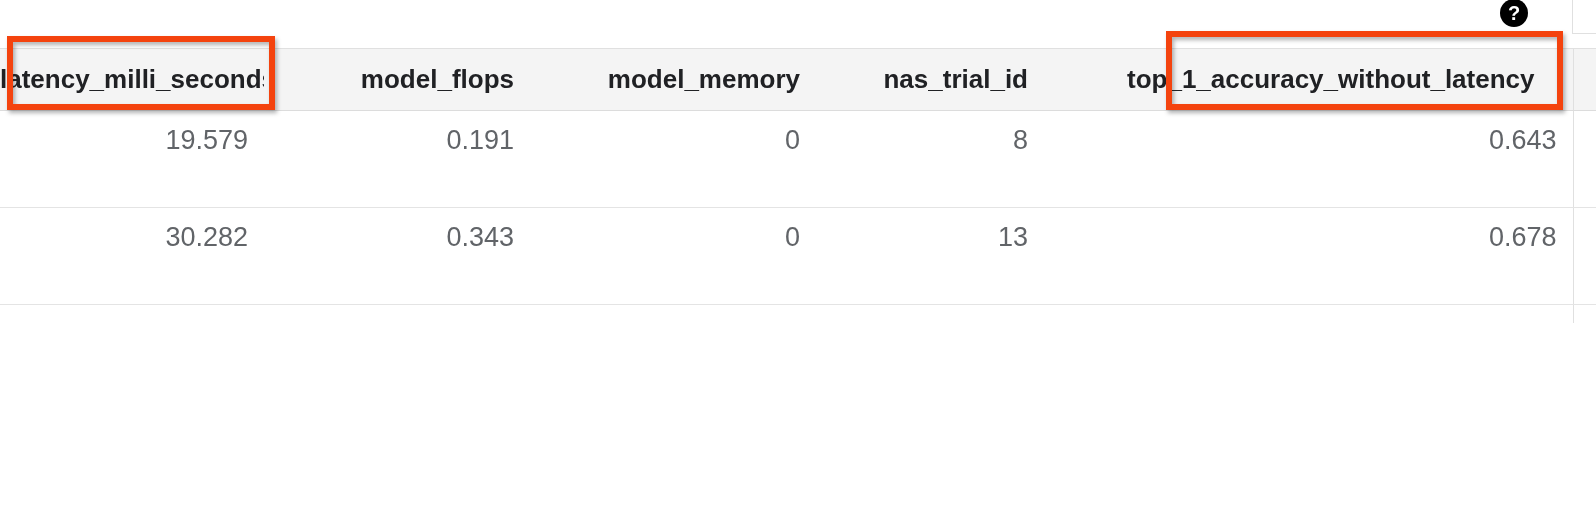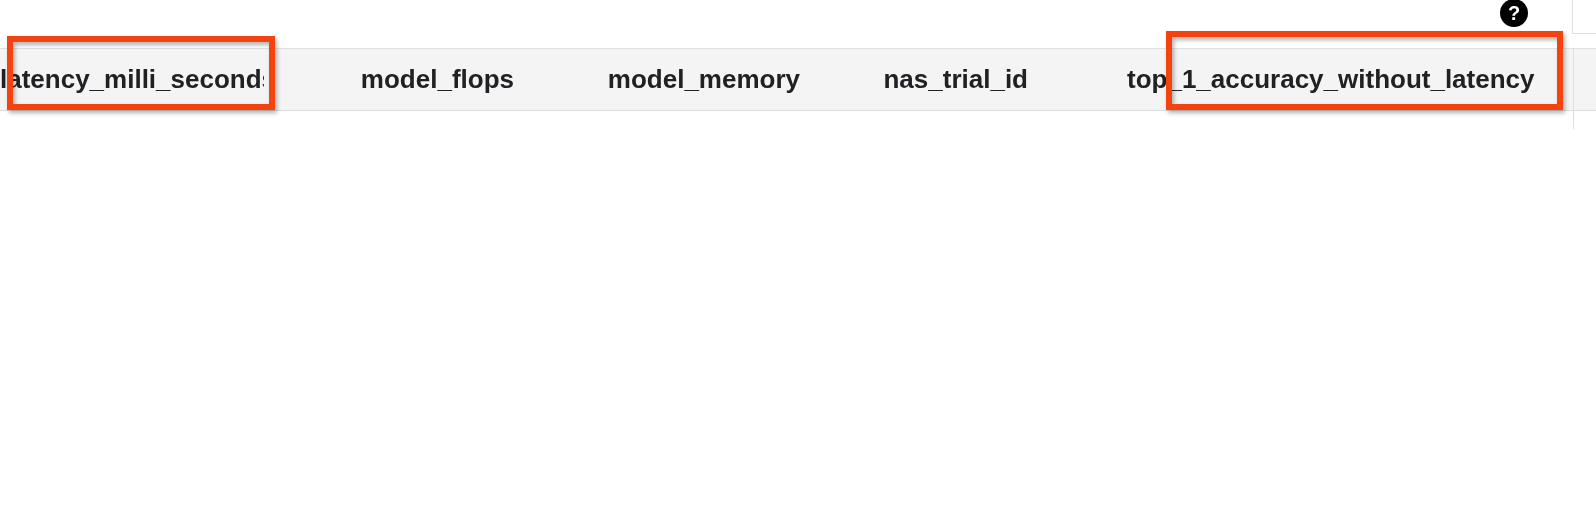--- a/index.html
+++ b/index.html
@@ -145,20 +145,36 @@
       <tr>
         <th>latency_milli_seconds</th>
         <th>model_flops</th>
         <th>model_memory</th>
         <th>nas_trial_id</th>
         <th class="acc">top_1_accuracy_without_latency</th>
         <th class="filler"></th>
       </tr>
     </thead>
     <tbody>
+      <tr class="data-row">
+        <td>19.579</td>
+        <td>0.191</td>
+        <td>0</td>
+        <td>8</td>
+        <td>0.643</td>
+        <td class="filler"></td>
+      </tr>
+      <tr class="data-row">
+        <td>30.282</td>
+        <td>0.343</td>
+        <td>0</td>
+        <td>13</td>
+        <td>0.678</td>
+        <td class="filler"></td>
+      </tr>
       <tr class="partial-row">
         <td></td>
         <td></td>
         <td></td>
         <td></td>
         <td></td>
         <td class="filler"></td>
       </tr>
     </tbody>
   </table>

